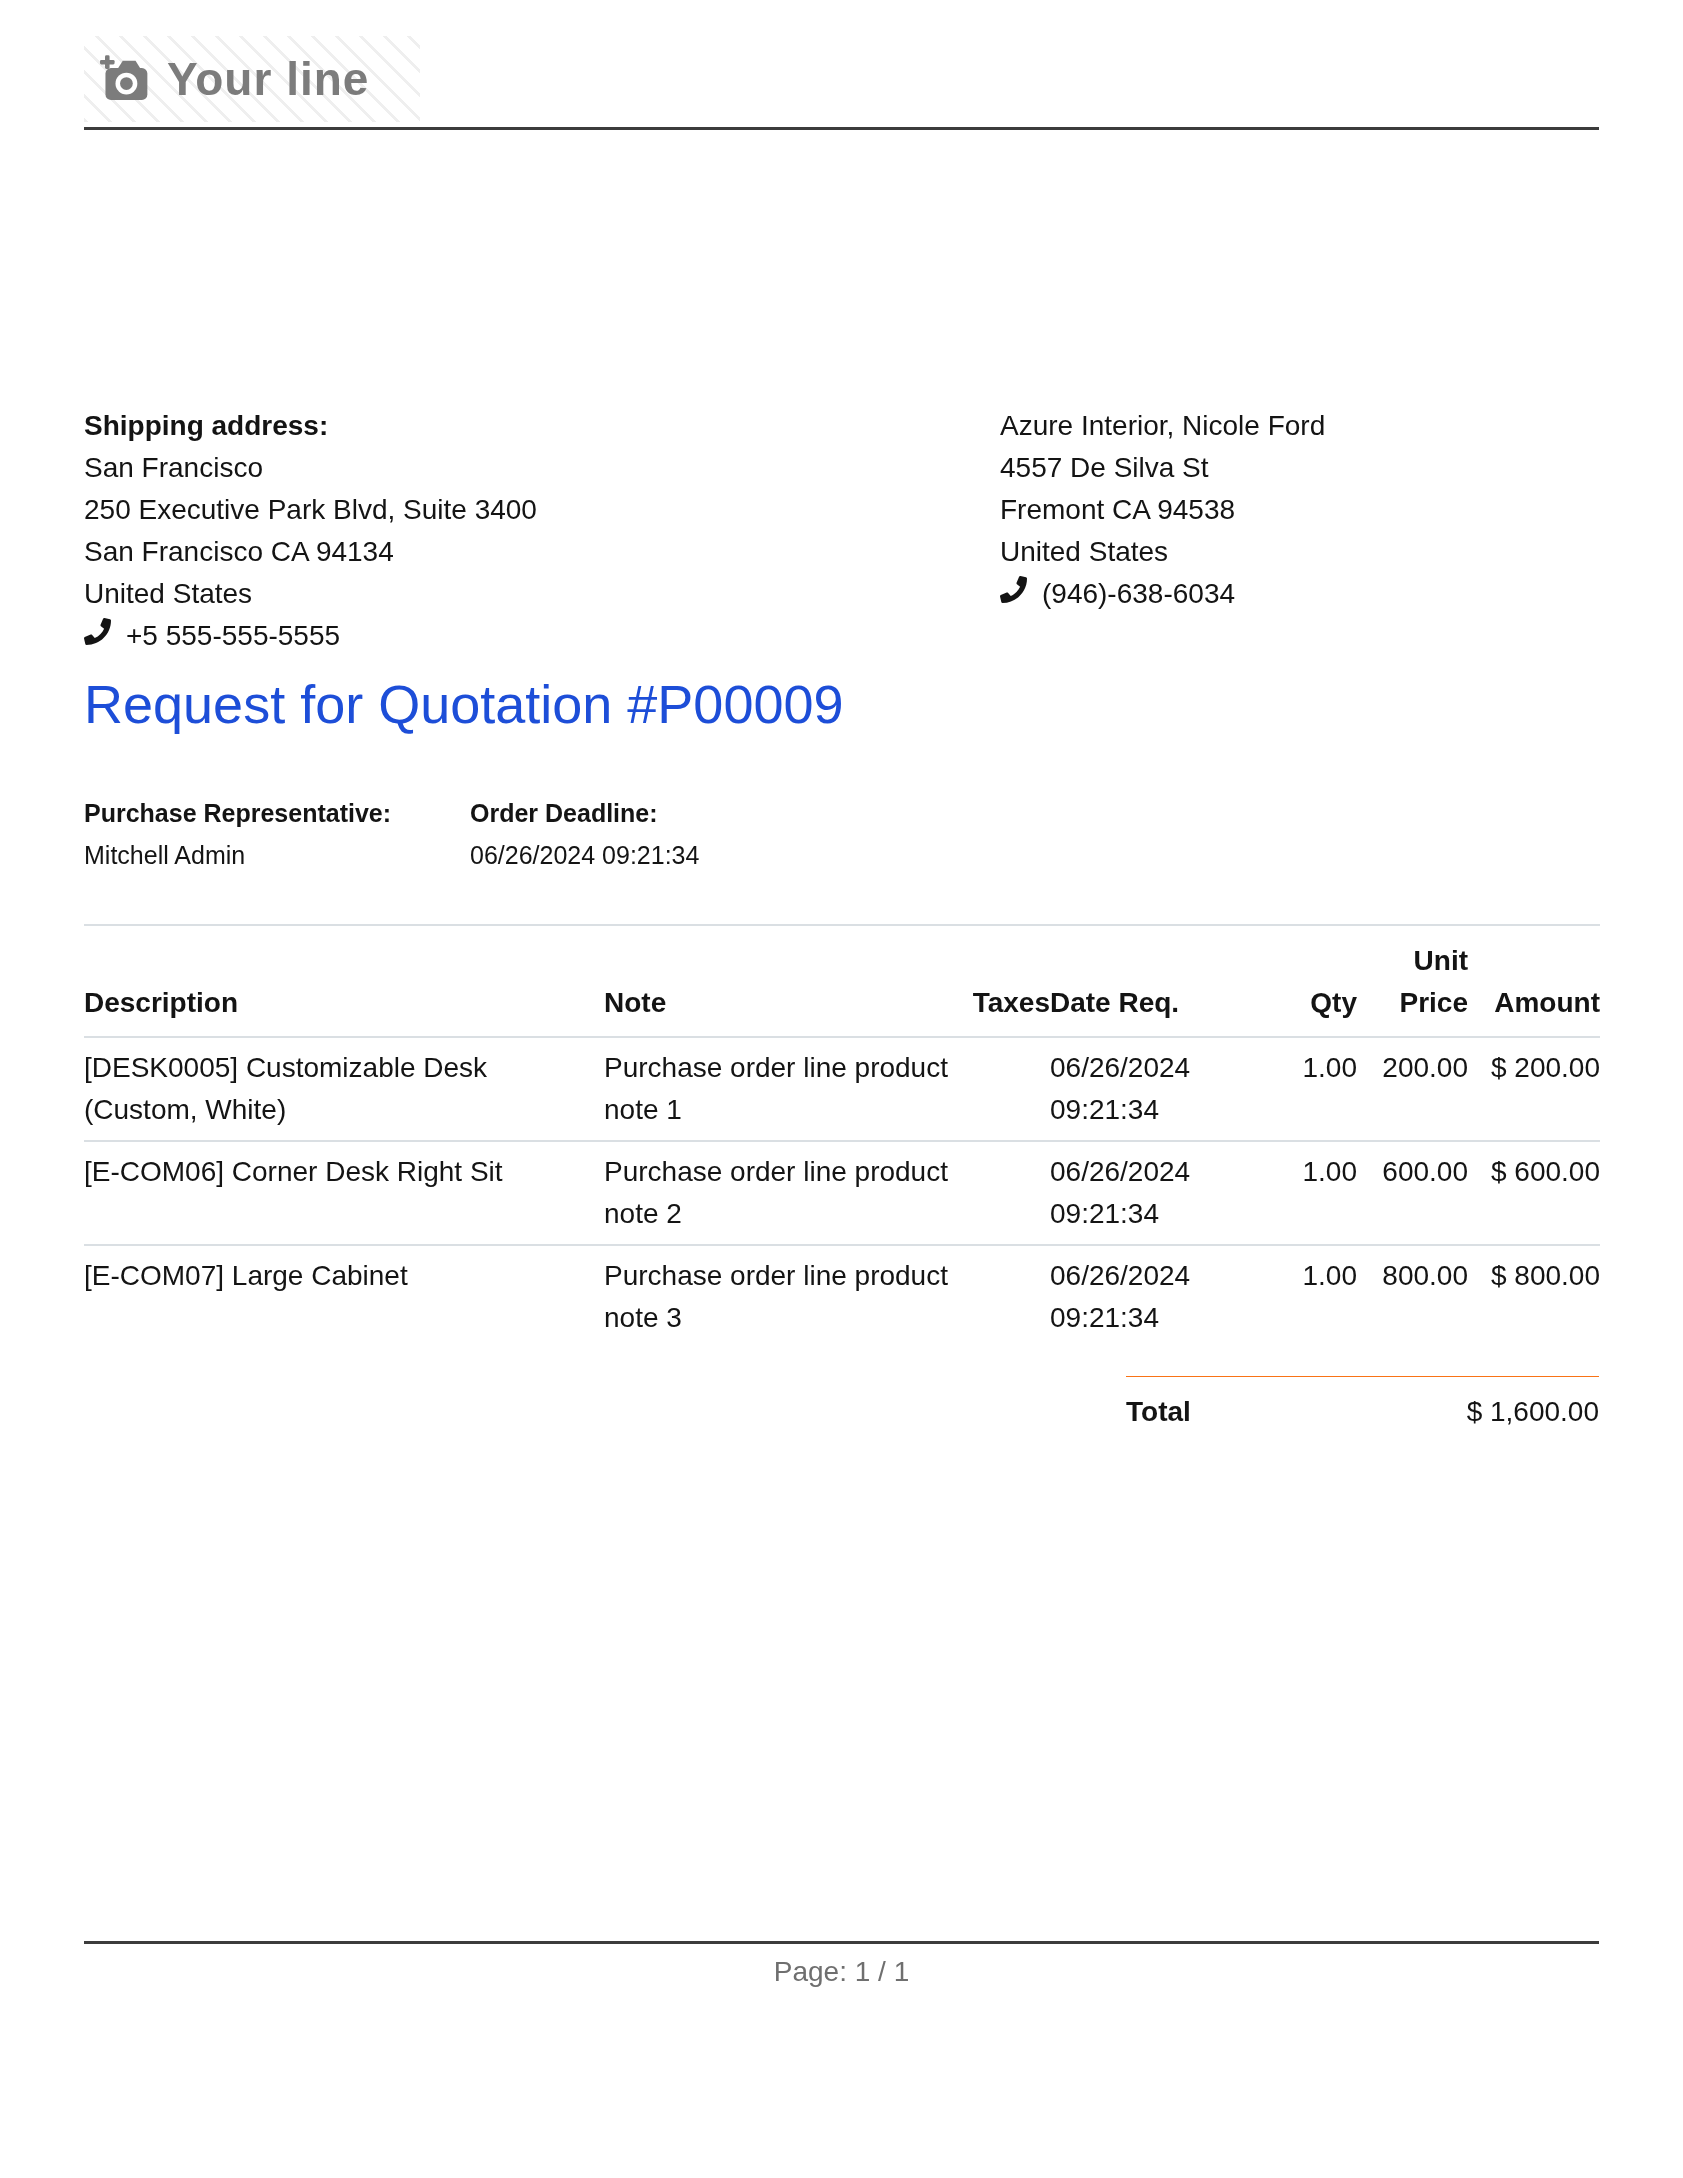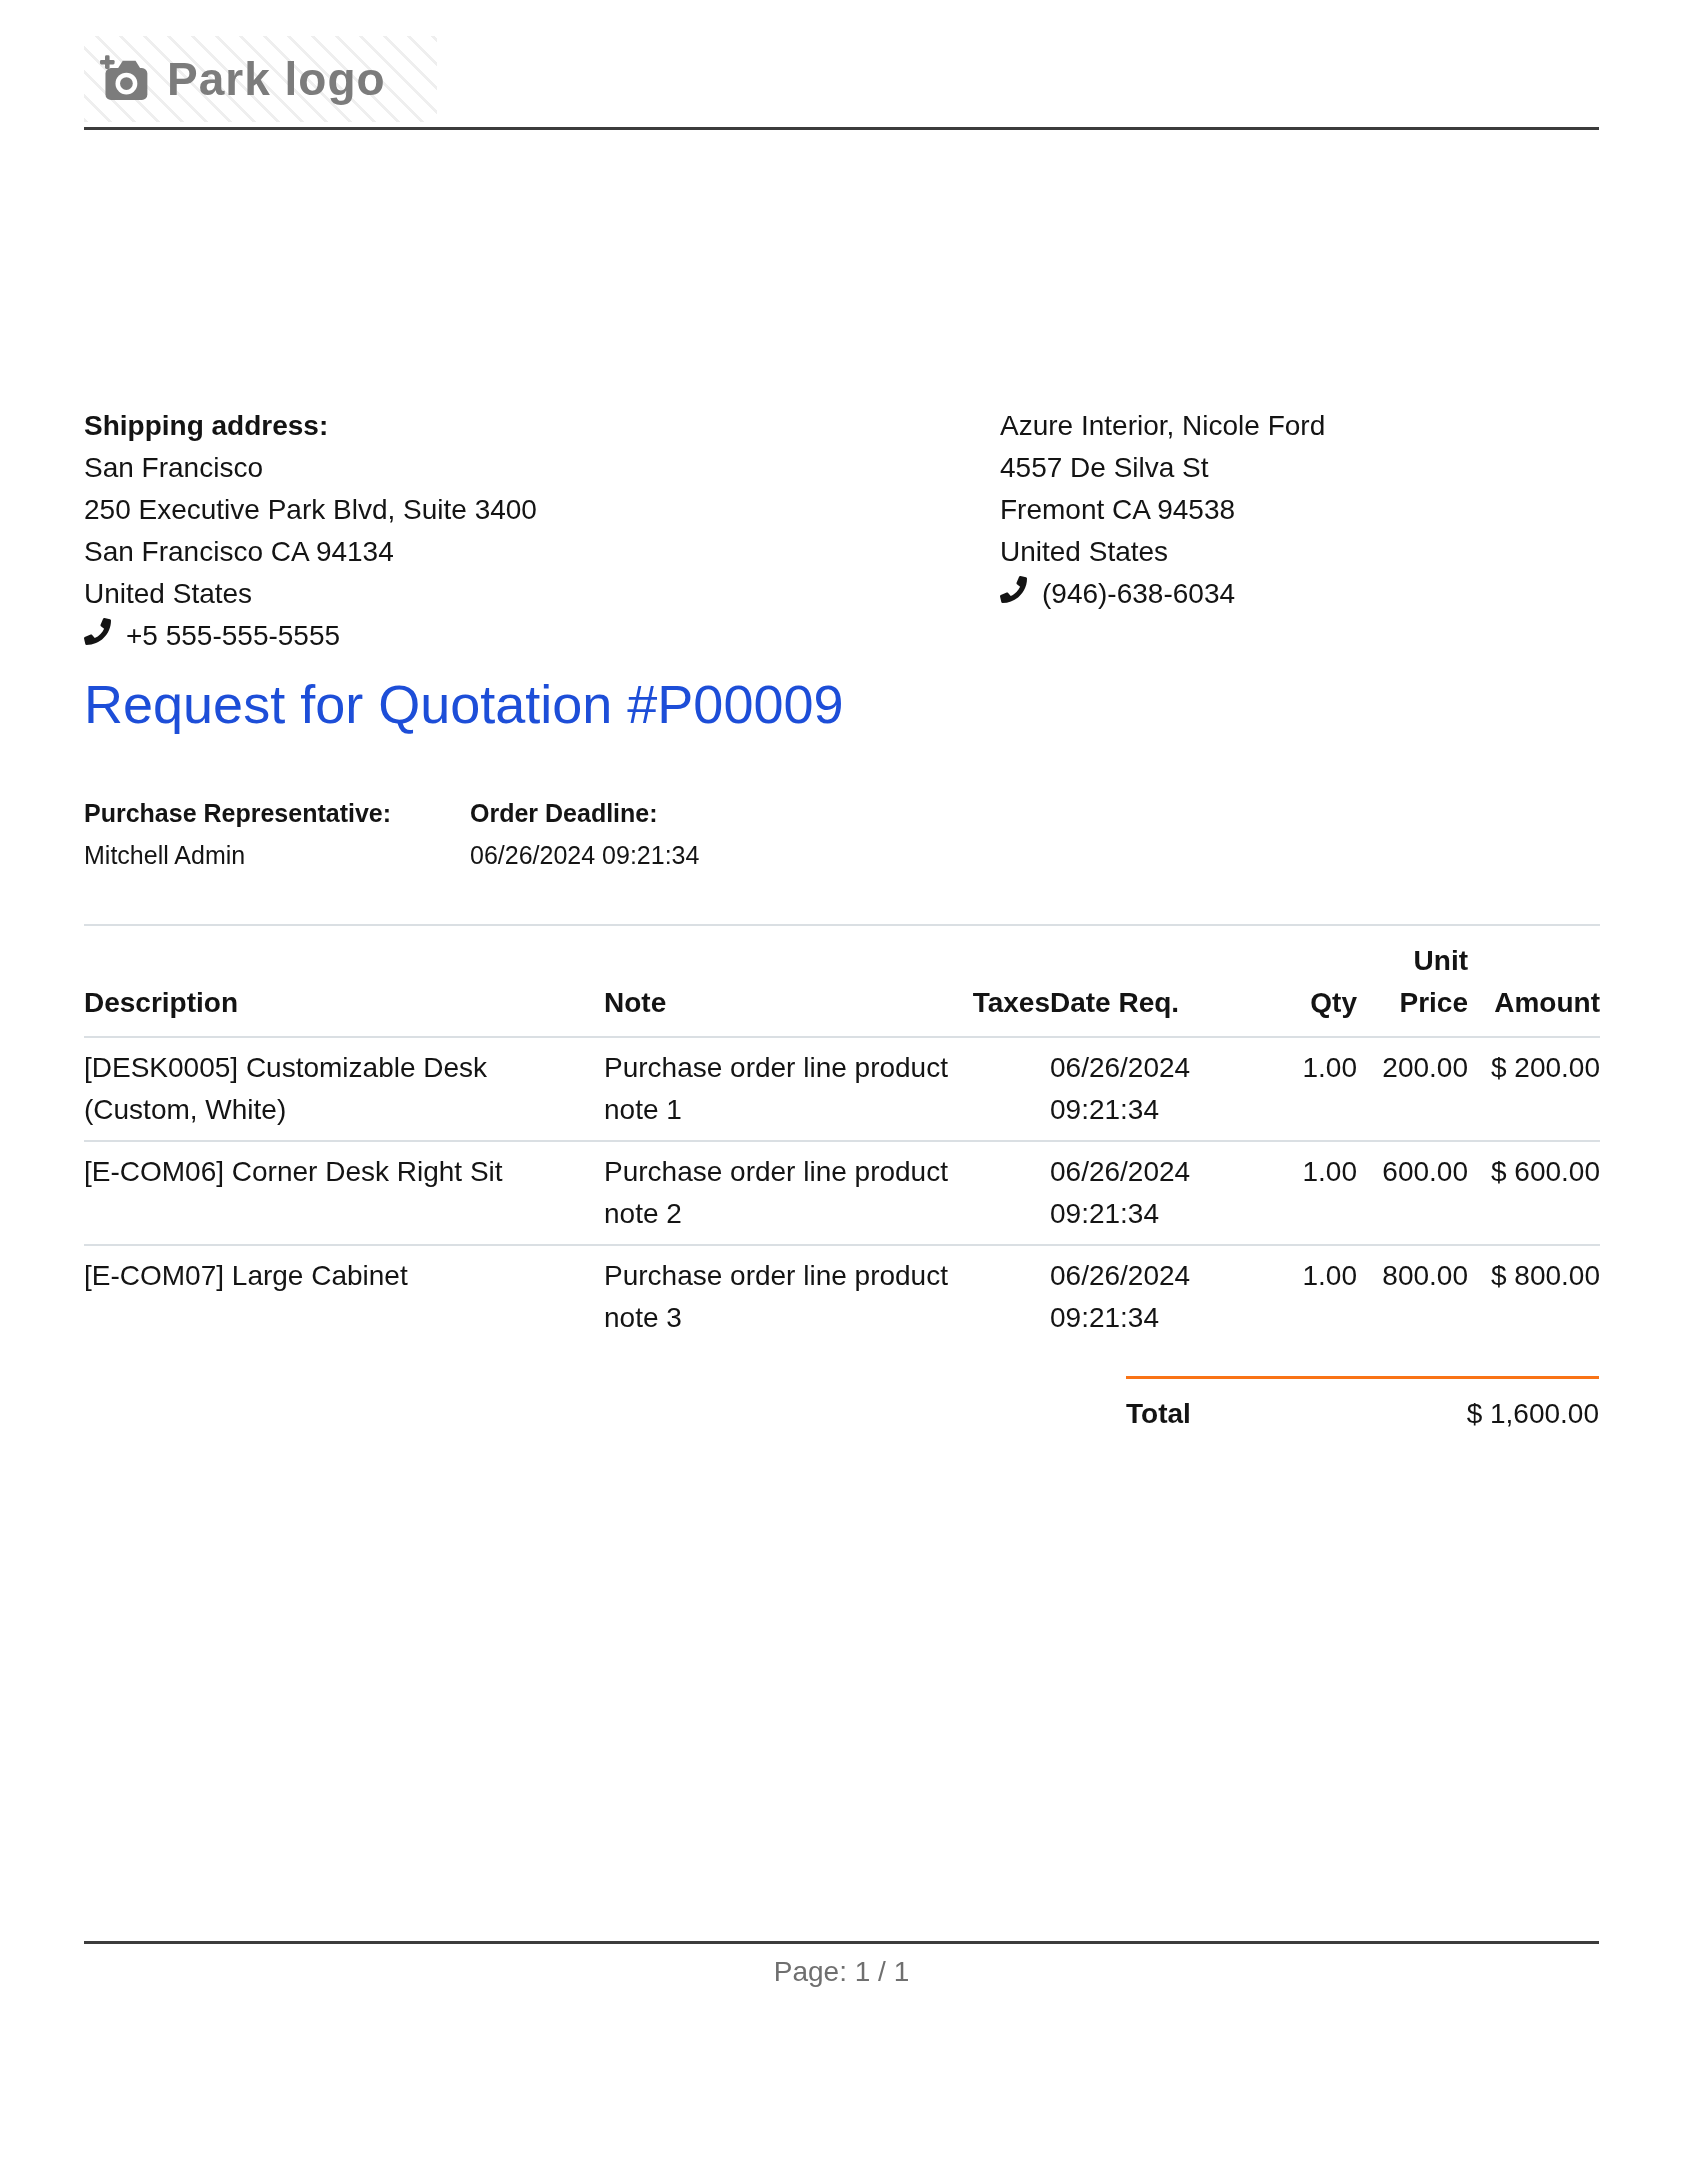--- a/index.html
+++ b/index.html
@@ -101,21 +101,21 @@
   }
   table.lines tbody tr:last-child td { border-bottom: none; }
   .t-right  { text-align: right !important; }
   .t-center { text-align: left; }
 
   
   .total-block {
     width: 473px;
     margin-left: auto;
     margin-top: 28px;
-    border-top: 3px solid #f97316;
+    border-top: 1px solid #f97316;
     padding-top: 14px;
     display: flex;
     justify-content: space-between;
     font-size: 28px;
     line-height: 42px;
   }
 
   
   .footer {
     position: absolute;
@@ -142,21 +142,21 @@
             <g fill="#7c7c7c">
               <rect x="6" y="14" width="46" height="35" rx="6"></rect>
               <path d="M20 14 L25 6 H39 L44 14 Z"></path>
               <circle cx="29" cy="31" r="12" fill="#ffffff"></circle>
               <circle cx="29" cy="31" r="7" fill="#7c7c7c"></circle>
               <rect x="0" y="5" width="16" height="5" rx="1.5"></rect>
               <rect x="5.5" y="0" width="5" height="15" rx="1.5"></rect>
             </g>
           </svg>
         </span>
-        <span>Park logo</span>
+        <span>Your line</span>
       </div>
       <div class="top-rule"></div>
     </div>
 
     <div class="addresses">
       <div class="addr-left">
         <div class="bold">Shipping address:</div>
         <div>San Francisco</div>
         <div>250 Executive Park Blvd, Suite 3400</div>
         <div>San Francisco CA 94134</div>

